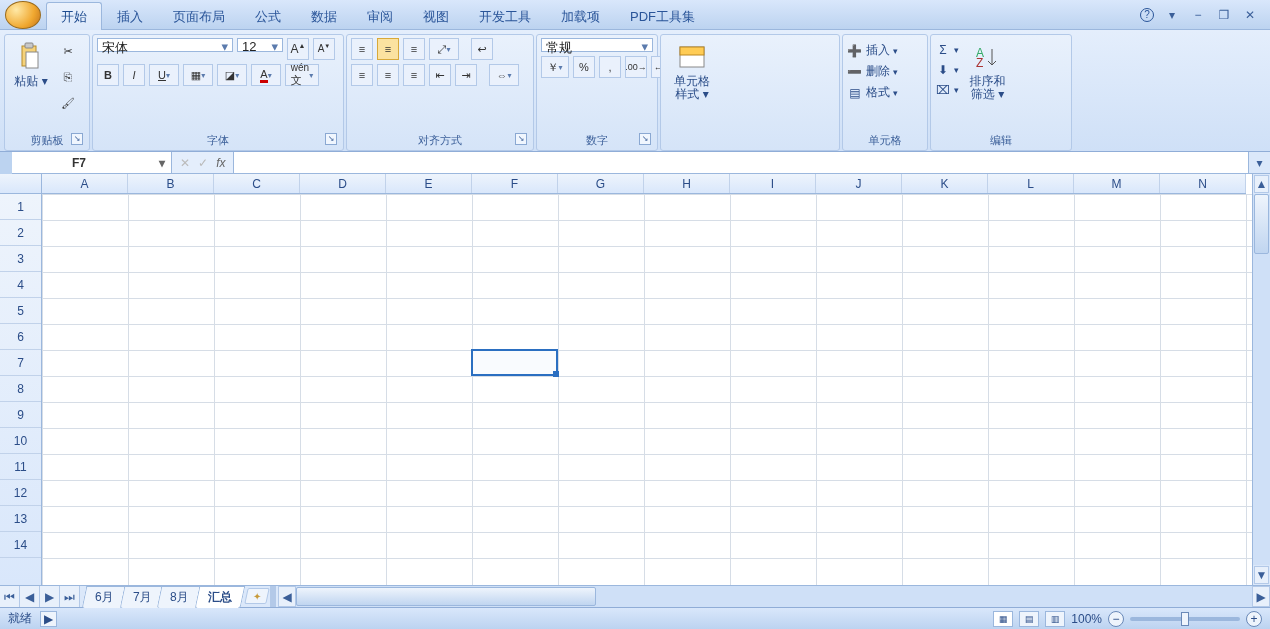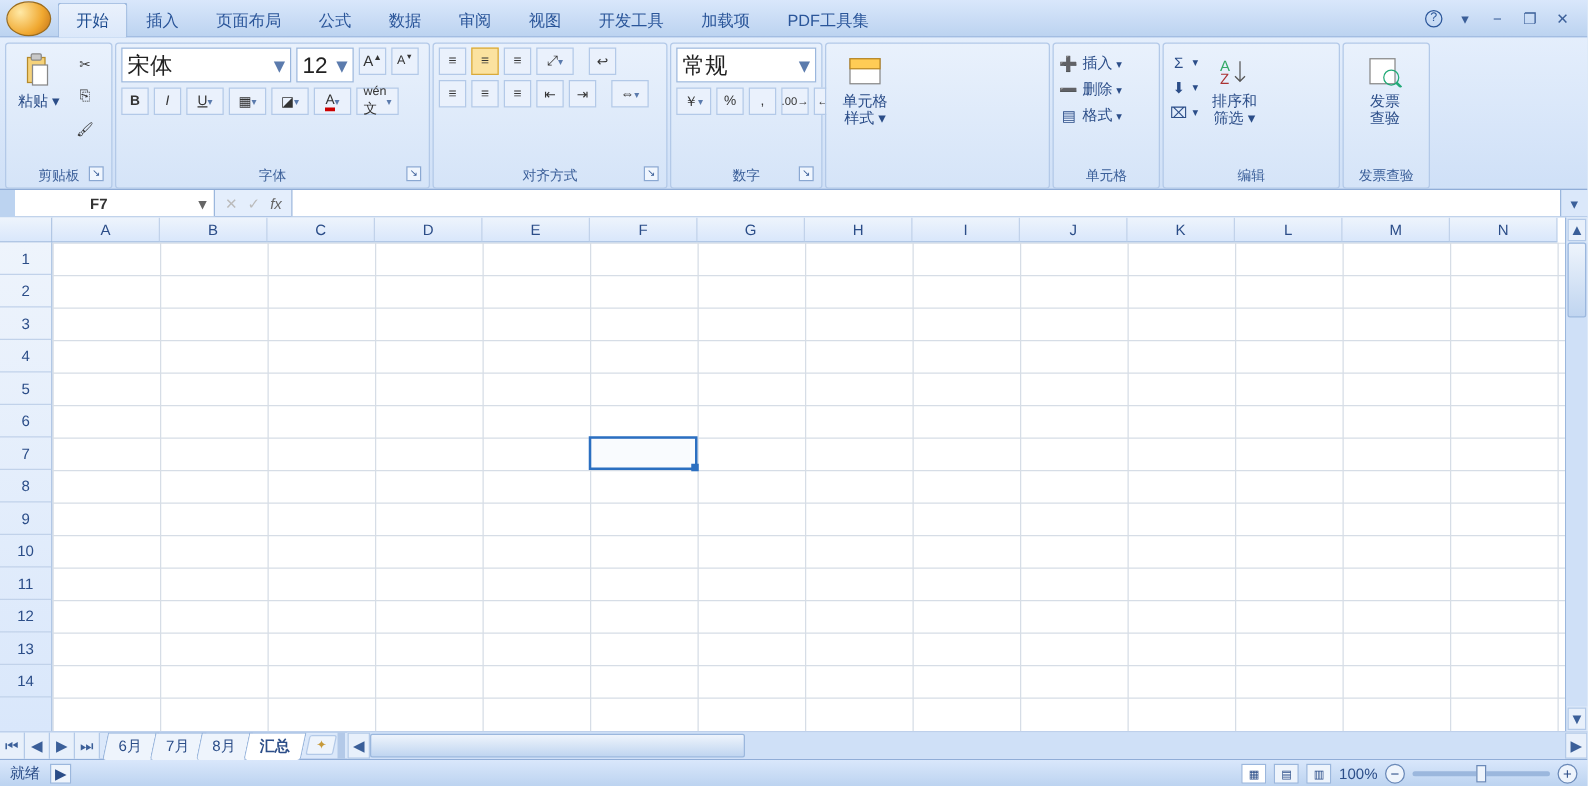--- a/index.html
+++ b/index.html
@@ -91,23 +91,23 @@
 .bigbtn .lbl { font-size: 12px; text-align: center; line-height: 13px;}
 .smallcol { display: flex; flex-direction: column; gap: 4px; padding-top:2px;}
 .smallbtn {
   width: 22px; height: 22px; border: 1px solid #b3c9e8;
   background: #eaf1fc;
   display: flex; align-items: center; justify-content: center;
   font-size: 11px; color: #333;
 }
 .smallbtn.nb { border-color: transparent; background: transparent; }
 .combo {
-  height: 28px; border: 1px solid #9bb7dd; background: #fff;
-  display: flex; align-items: center; padding: 0 4px; gap: 4px;
-  font-size: 18px; color: #222;
+  height: 14px; border: 1px solid #9bb7dd; background: #fff;
+  display: flex; align-items: flex-start; padding: 0 4px; gap: 4px;
+  font-size: 13px; color: #222;
 }
 .combo .dd { margin-left: auto; color:#5b7bad;}
 .row { display: flex; gap: 4px; }
 .font-grp .group-body { flex-direction: column; gap: 4px;}
 .font-row1 { display:flex; gap:4px; }
 .font-row2 { display:flex; gap:4px; }
 .align-grp .group-body { flex-direction: column; gap: 4px; }
 .num-grp .group-body { flex-direction: column; gap: 4px; }
 .menuline { display:flex; align-items:center; gap:3px; color:#2b4d88; font-size:12px;}
 .menuline .mi { width:16px; height:16px; display:inline-flex; align-items:center; justify-content:center;}
@@ -454,36 +454,20 @@
               <path d="M18 4 L18 20 M14 16 L18 20 L22 16" stroke="#555" fill="none"></path>
             </svg>
           </div>
         <div class="lbl" style="white-space:pre-line"><span>排序和
 筛选</span> ▾</div>
       </div>
     </div>
     <div class="group-label"><span>编辑</span></div>
   </div>
 
-  <div class="group" style="width:70px">
-    <div class="group-body">
-      <div class="bigbtn" style="width:58px">
-        <div class="ico">
-            <svg width="30" height="26">
-              <rect x="3" y="3" width="20" height="20" fill="#fff" stroke="#888"></rect>
-              <circle cx="20" cy="18" r="6" fill="none" stroke="#2a7"></circle>
-              <line x1="24" y1="22" x2="28" y2="26" stroke="#2a7" stroke-width="2"></line>
-            </svg>
-          </div>
-        <div class="lbl" style="white-space:pre-line"><span>发票
-查验</span></div>
-      </div>
-    </div>
-    <div class="group-label"><span>发票查验</span></div>
-  </div>
 
 </div>
 
 <div class="namebox-bar">
   <div class="namebox">
     <span>F7</span>
     <span class="dd">▾</span>
   </div>
   <div class="fx-icons">
     <span style="color:#bbb">✕</span>

